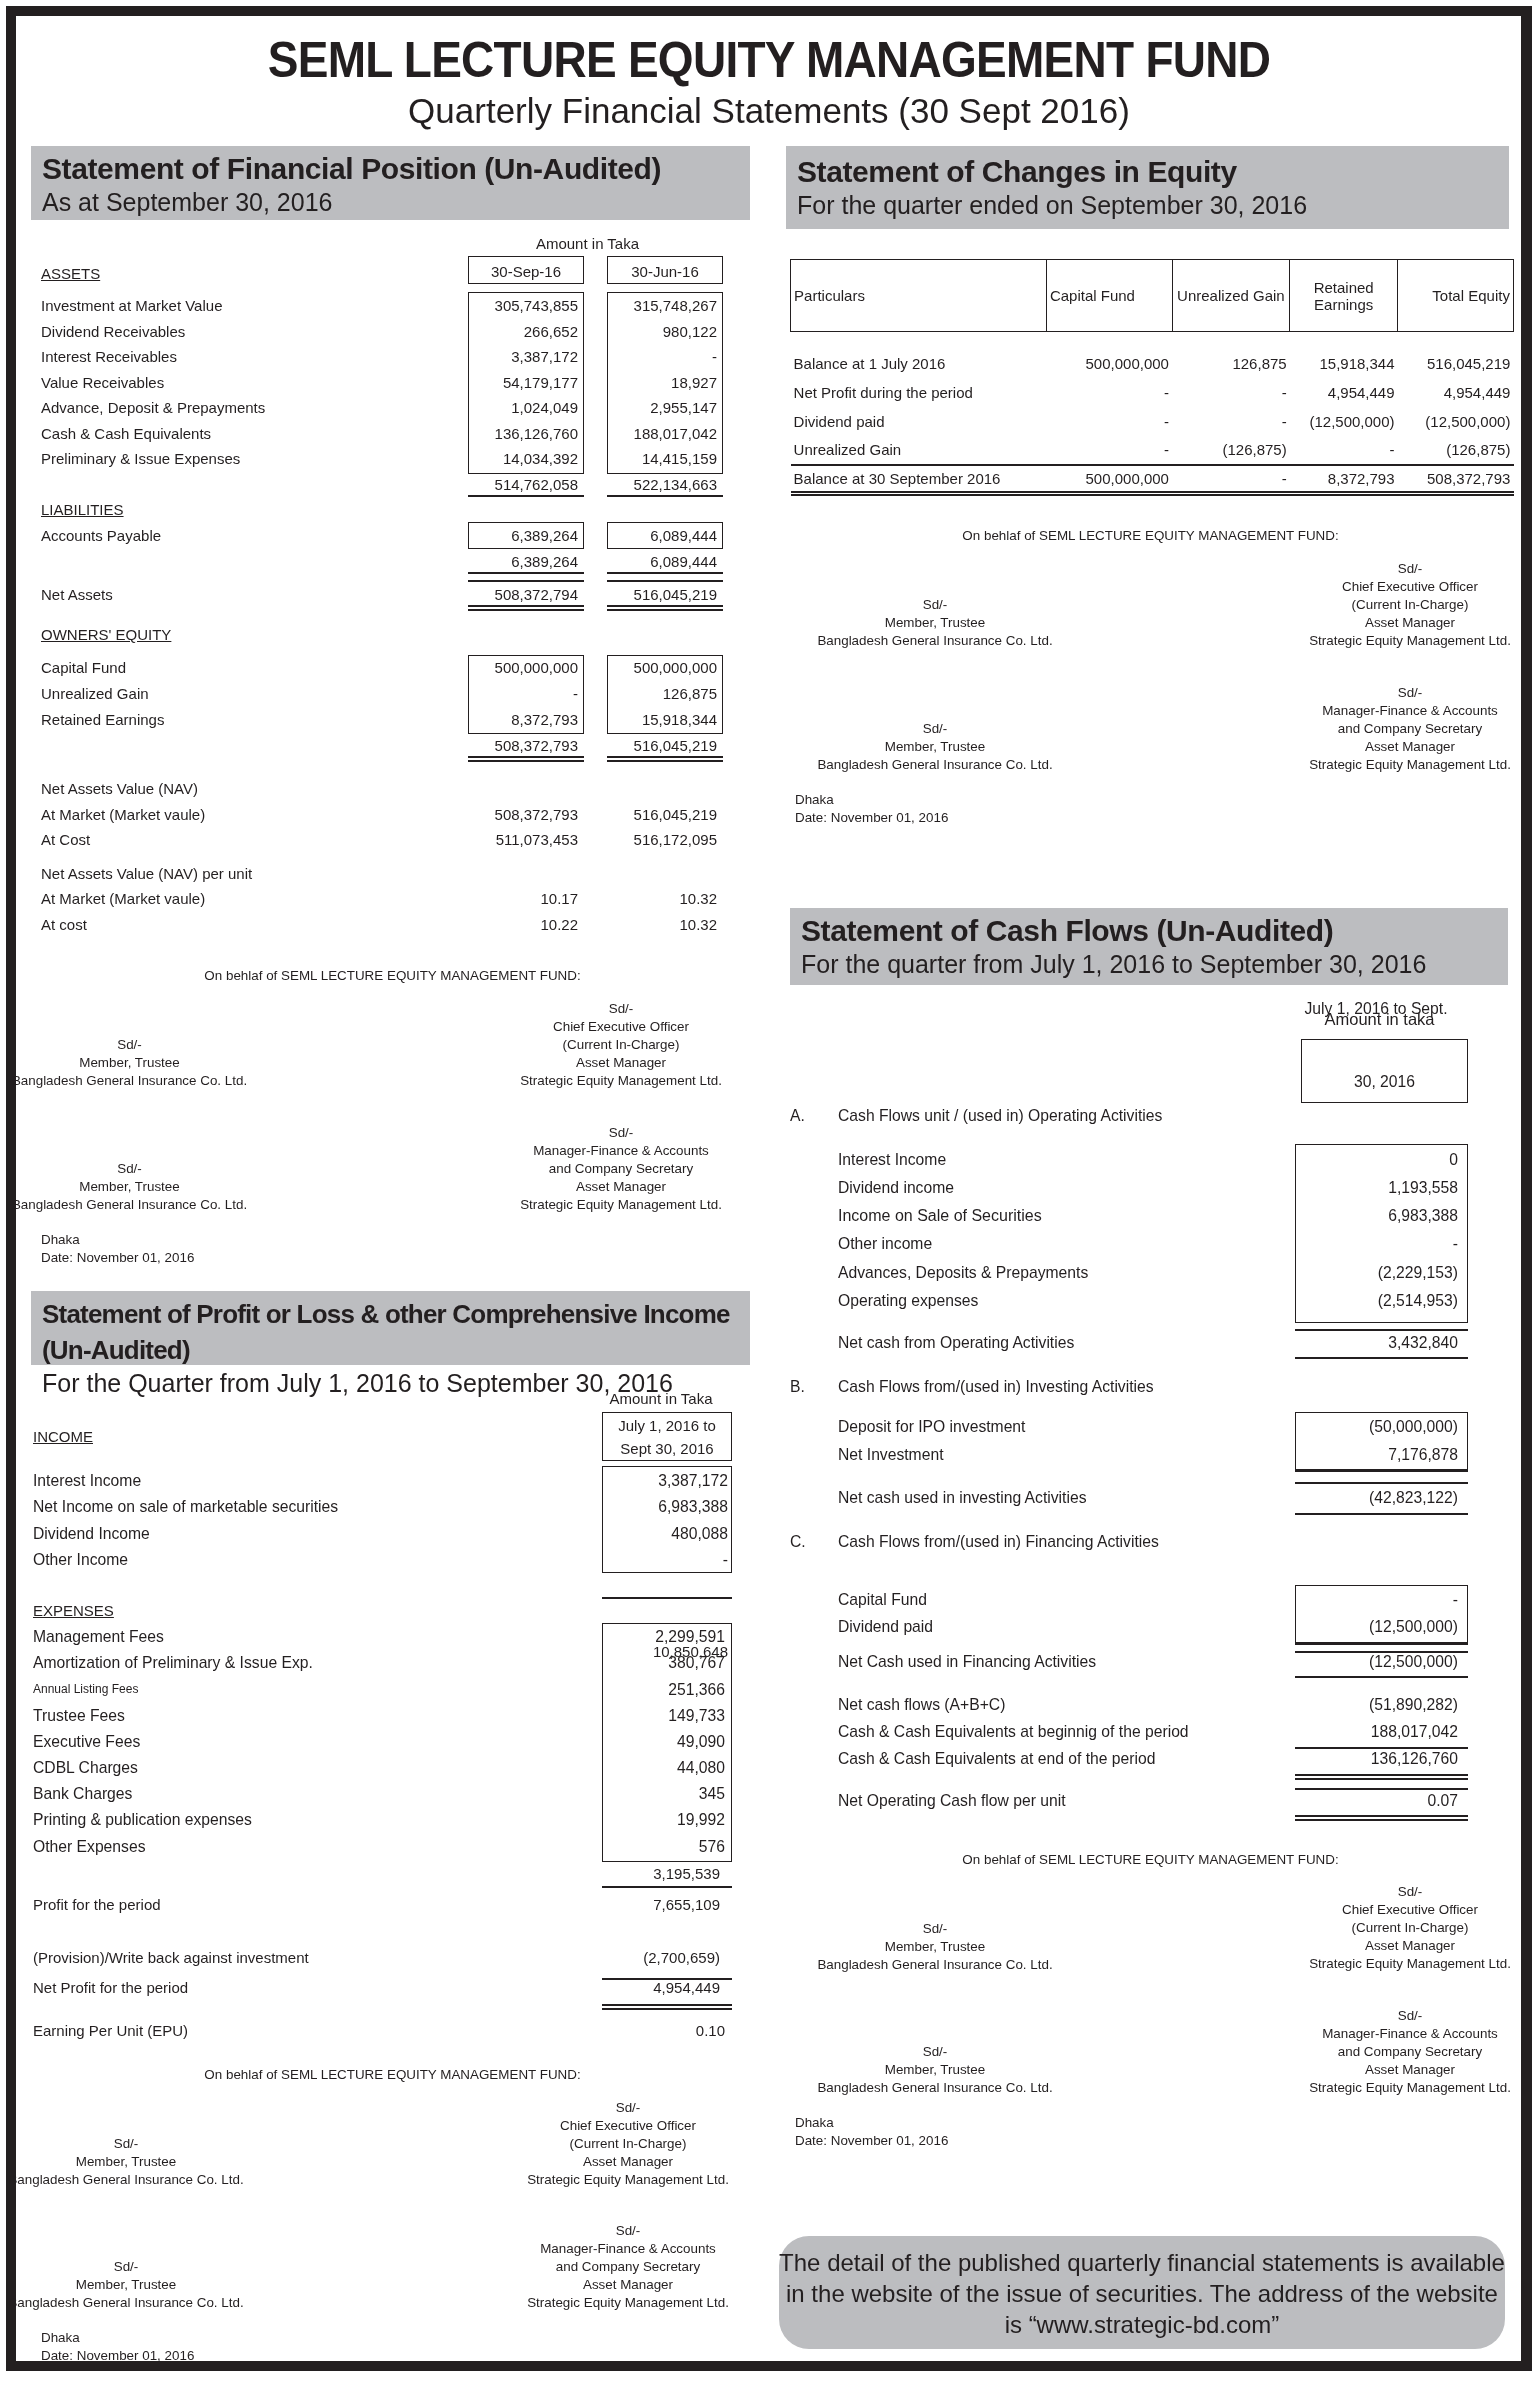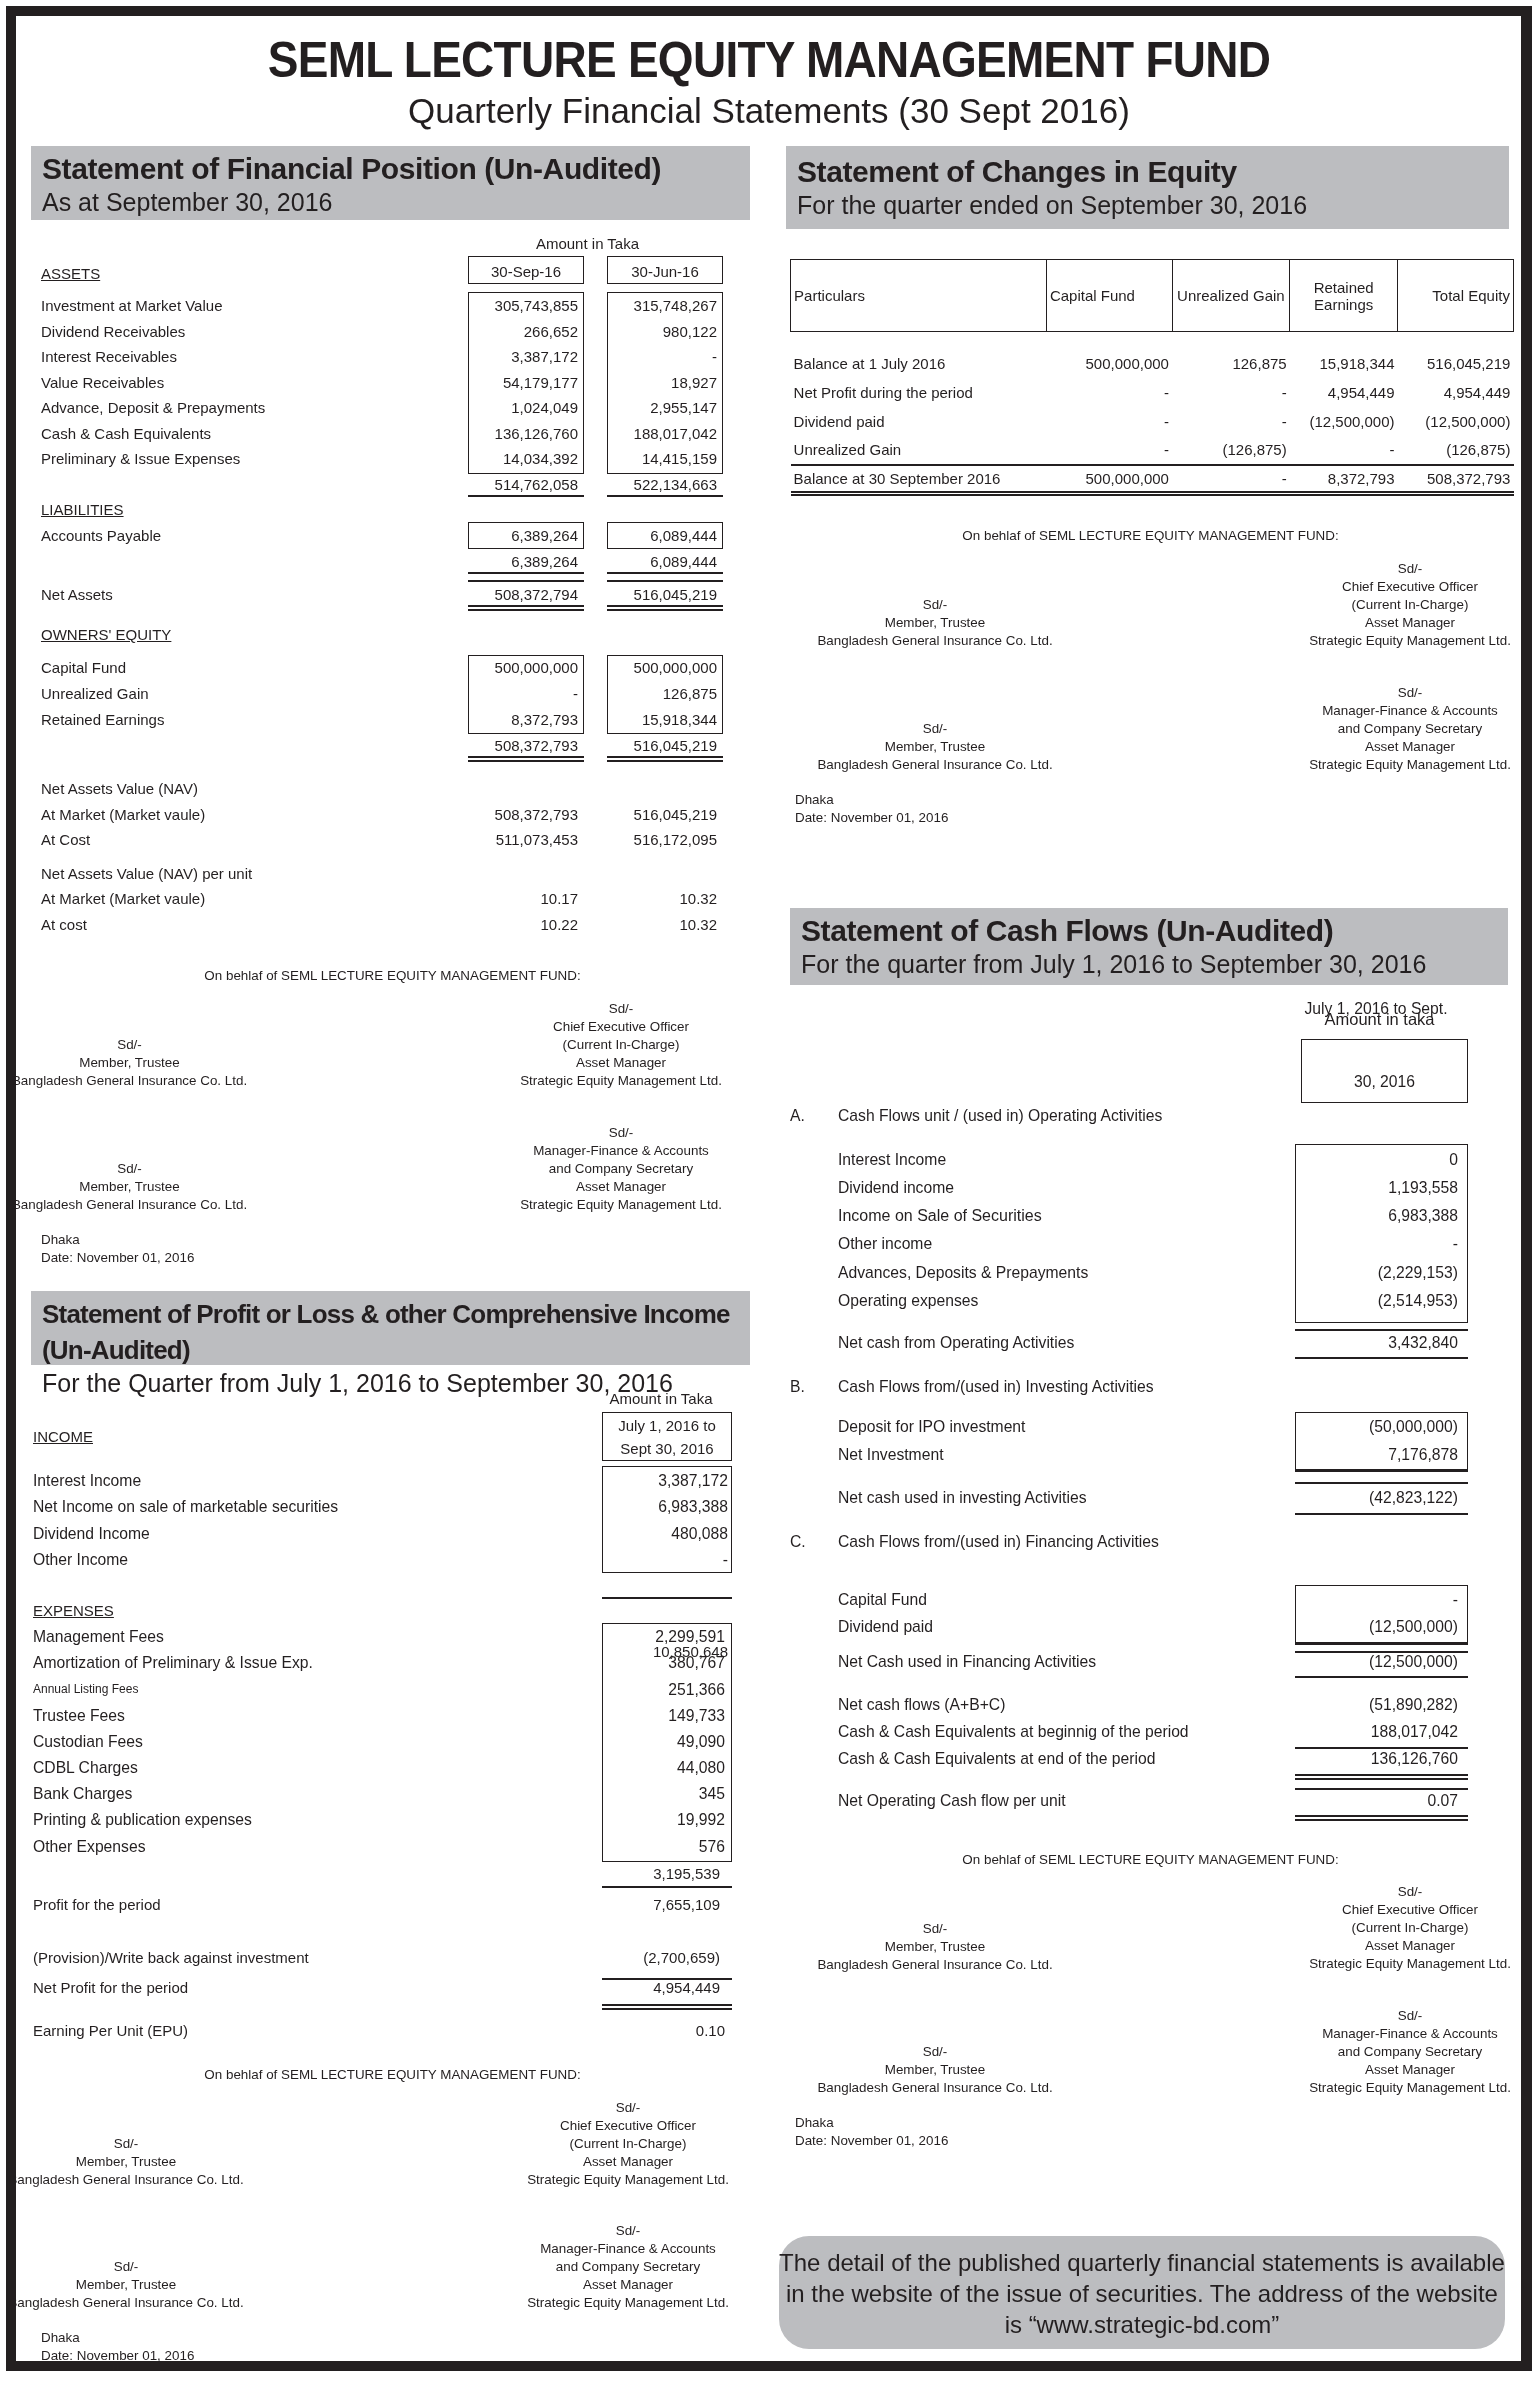--- a/index.html
+++ b/index.html
@@ -189,21 +189,21 @@
 <div class="box" style="left:602px;top:1623px;width:130px;height:239px;"></div>
 <div id="pl-expenses">
     <div class="t" style="left:33px;top:1627px;font-size:15.7px;">Management Fees</div>
     <div class="t r" style="left:602px;top:1627px;width:123px;font-size:15.7px;">2,299,591</div>
     <div class="t" style="left:33px;top:1653px;font-size:15.7px;">Amortization of Preliminary &amp; Issue Exp.</div>
     <div class="t r" style="left:602px;top:1653px;width:123px;font-size:15.7px;">380,767</div>
     <div class="t" style="left:33px;top:1680px;font-size:12px;">Annual Listing Fees</div>
     <div class="t r" style="left:602px;top:1680px;width:123px;font-size:15.7px;">251,366</div>
     <div class="t" style="left:33px;top:1706px;font-size:15.7px;">Trustee Fees</div>
     <div class="t r" style="left:602px;top:1706px;width:123px;font-size:15.7px;">149,733</div>
-    <div class="t" style="left:33px;top:1732px;font-size:15.7px;">Custodian Fees</div>
+    <div class="t" style="left:33px;top:1732px;font-size:15.7px;">Executive Fees</div>
     <div class="t r" style="left:602px;top:1732px;width:123px;font-size:15.7px;">49,090</div>
     <div class="t" style="left:33px;top:1758px;font-size:15.7px;">CDBL Charges</div>
     <div class="t r" style="left:602px;top:1758px;width:123px;font-size:15.7px;">44,080</div>
     <div class="t" style="left:33px;top:1784px;font-size:15.7px;">Bank Charges</div>
     <div class="t r" style="left:602px;top:1784px;width:123px;font-size:15.7px;">345</div>
     <div class="t" style="left:33px;top:1810px;font-size:15.7px;">Printing &amp; publication expenses</div>
     <div class="t r" style="left:602px;top:1810px;width:123px;font-size:15.7px;">19,992</div>
     <div class="t" style="left:33px;top:1837px;font-size:15.7px;">Other Expenses</div>
     <div class="t r" style="left:602px;top:1837px;width:123px;font-size:15.7px;">576</div>
   </div>

